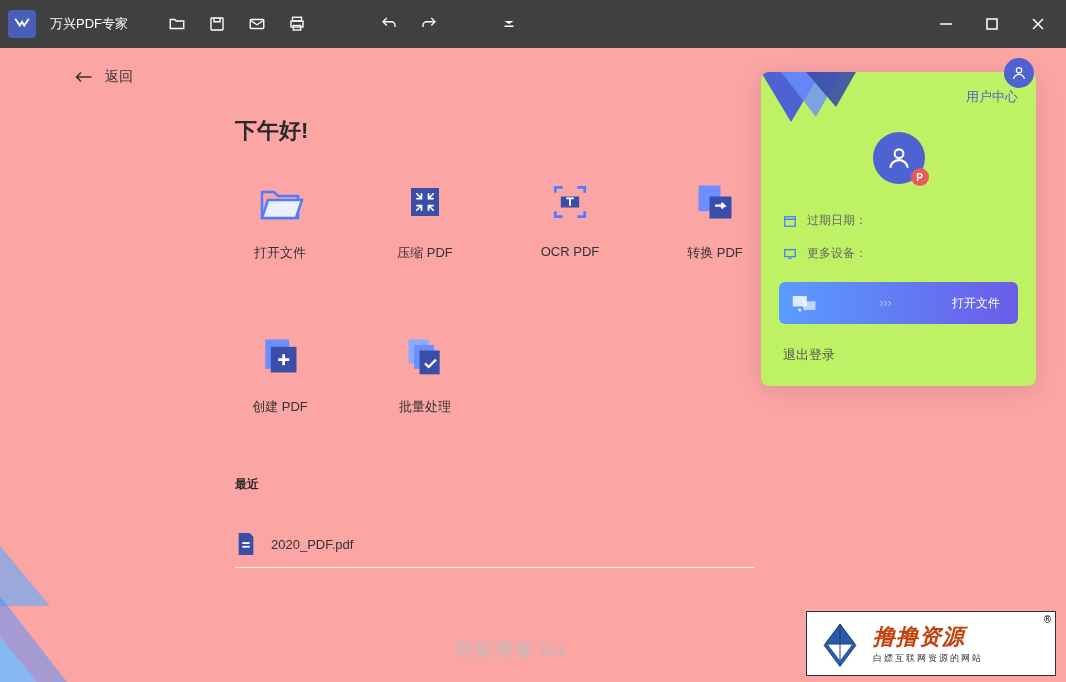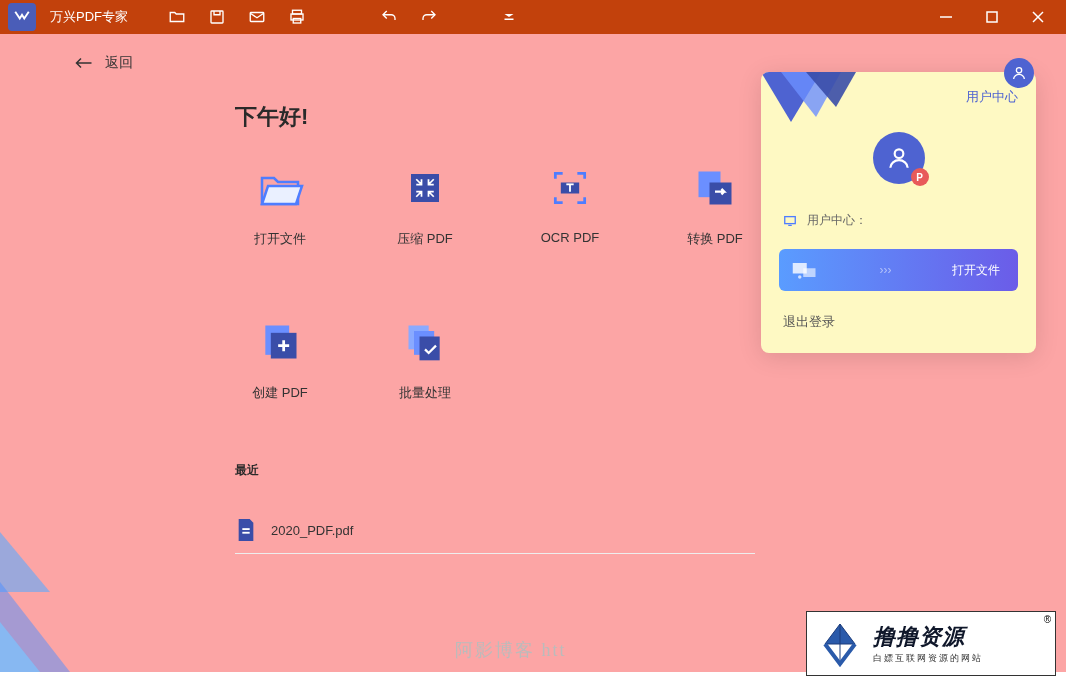--- a/index.html
+++ b/index.html
@@ -1,19 +1,19 @@
 <!DOCTYPE html>
 <html><head>
 <meta charset="utf-8">
 <style>
 * { margin: 0; padding: 0; box-sizing: border-box; font-family: "Microsoft YaHei", -apple-system, sans-serif; }
 body { background: #fff; width: 1066px; height: 682px; position: relative; overflow: hidden; }
 
 
-.titlebar { height: 34px; background: #c2410c; display: flex; align-items: center; padding: 0 8px; color: #fff; }
+.titlebar { height: 48px; background: #404040; display: flex; align-items: center; padding: 0 8px; color: #fff; }
 .app-logo { width: 28px; height: 28px; background: #4a5db8; border-radius: 4px; display: flex; align-items: center; justify-content: center; margin-right: 14px; }
 .app-logo svg { width: 18px; height: 18px; }
 .app-title { font-size: 13px; margin-right: 40px; }
 .tb-icons { display: flex; gap: 22px; align-items: center; }
 .tb-icon { width: 18px; height: 18px; cursor: pointer; display: flex; align-items: center; justify-content: center; }
 .tb-sep { width: 30px; }
 .window-controls { margin-left: auto; display: flex; gap: 30px; align-items: center; padding-right: 12px; }
 .wc { width: 16px; height: 16px; cursor: pointer; display: flex; align-items: center; justify-content: center; }
 
 
@@ -30,21 +30,21 @@
 .recent-section { margin-left: 160px; margin-top: 60px; }
 .recent-title { font-size: 12px; font-weight: 600; color: #2a2a2a; margin-bottom: 28px; }
 .recent-item { display: flex; align-items: center; gap: 14px; padding: 10px 0; cursor: pointer; border-bottom: 1px solid #eee; width: 520px; }
 .recent-icon { width: 22px; height: 26px; }
 .recent-name { font-size: 13px; color: #333; }
 
 
 .user-badge { position: absolute; top: 58px; right: 32px; width: 30px; height: 30px; border-radius: 50%; background: #4e63d1; display: flex; align-items: center; justify-content: center; cursor: pointer; z-index: 10; }
 
 
-.user-panel { position: absolute; top: 72px; right: 30px; width: 275px; background: #fef9c3; border-radius: 8px; box-shadow: 0 4px 24px rgba(0,0,0,0.12); padding: 0; overflow: hidden; z-index: 5; }
+.user-panel { position: absolute; top: 72px; right: 30px; width: 275px; background: #bef264; border-radius: 8px; box-shadow: 0 4px 24px rgba(0,0,0,0.12); padding: 0; overflow: hidden; z-index: 5; }
 .panel-header { height: 50px; position: relative; display: flex; justify-content: flex-end; align-items: center; padding: 0 18px; }
 .panel-decoration { position: absolute; top: 0; left: 0; width: 100px; height: 60px; overflow: hidden; }
 .panel-link { color: #4e63d1; font-size: 13px; cursor: pointer; }
 .avatar-wrap { display: flex; justify-content: center; margin-top: 10px; position: relative; }
 .avatar { width: 52px; height: 52px; border-radius: 50%; background: #4e63d1; display: flex; align-items: center; justify-content: center; position: relative; }
 .avatar-badge { position: absolute; bottom: -2px; right: -4px; width: 18px; height: 18px; border-radius: 50%; background: #e85a5a; color: #fff; font-size: 10px; display: flex; align-items: center; justify-content: center; font-weight: 600; }
 .plan-row { display: flex; justify-content: center; align-items: center; gap: 60px; margin-top: 28px; }
 .plan-badge { background: #ffe8e0; color: #ff6b4a; padding: 5px 22px; border-radius: 14px; font-size: 12px; }
 .refresh-icon { width: 18px; height: 18px; cursor: pointer; }
 .info-rows { padding: 28px 22px 0; }
@@ -55,21 +55,21 @@
 .logout { padding: 22px; font-size: 13px; color: #555; cursor: pointer; }
 
 
 .corner-left { position: absolute; bottom: 0; left: 0; width: 90px; height: 180px; overflow: hidden; pointer-events: none; }
 
 
 .watermark-text { position: absolute; bottom: 20px; left: 50%; transform: translateX(-70%); color: #bbb; font-size: 18px; font-family: serif; letter-spacing: 2px; pointer-events: none; margin-top: 12px; }
 .watermark-logo { position: absolute; bottom: 6px; right: 10px; width: 250px; height: 65px; background: #fff; border: 1px solid #333; display: flex; align-items: center; padding: 4px 8px; gap: 8px; z-index: 20; }
 .wm-icon { width: 50px; height: 50px; }
 .wm-text { display: flex; flex-direction: column; }
-.wm-main { font-size: 22px; font-weight: 900; color: #0f172a; font-style: italic; letter-spacing: 1px; }
+.wm-main { font-size: 22px; font-weight: 900; color: #c2410c; font-style: italic; letter-spacing: 1px; }
 .wm-sub { font-size: 9px; color: #333; letter-spacing: 2px; }
 .wm-r { position: absolute; top: 2px; right: 4px; font-size: 10px; }
 </style>
 </head>
 <body>
 
 <div class="titlebar">
   <div class="app-logo">
     <svg viewBox="0 0 24 24" fill="none">
         <path d="M3 5 L9 14 L12 9 L15 14 L21 5" stroke="#fff" stroke-width="2.5" fill="none"></path>
@@ -259,24 +259,31 @@
       <svg viewBox="0 0 24 24" width="26" height="26" fill="none" stroke="#fff" stroke-width="2">
           <circle cx="12" cy="8" r="4"></circle>
           <path d="M4 21c0-4 4-7 8-7s8 3 8 7"></path>
         </svg>
       <div class="avatar-badge">P</div>
     </div>
   </div>
   <div class="info-rows">
     <div class="info-row">
       <svg class="info-icon" viewBox="0 0 16 16">
+          <rect x="2" y="3" width="12" height="11" fill="none" stroke="#4e7dff" stroke-width="1.5"></rect>
+          <line x1="2" y1="6" x2="14" y2="6" stroke="#4e7dff" stroke-width="1.5"></line>
+        </svg>
+      <span>过期日期：</span>
+    </div>
+    <div class="info-row">
+      <svg class="info-icon" viewBox="0 0 16 16">
           <rect x="2" y="3" width="12" height="8" fill="none" stroke="#4e7dff" stroke-width="1.5"></rect>
           <line x1="6" y1="13" x2="10" y2="13" stroke="#4e7dff" stroke-width="1.5"></line>
         </svg>
-      <span>用户中心：</span>
+      <span>更多设备：</span>
     </div>
   </div>
   <div class="devices-btn">
     <svg class="devices-icon" viewBox="0 0 32 24">
         <rect x="2" y="4" width="16" height="12" fill="#fff" opacity="0.8"></rect>
         <rect x="14" y="10" width="14" height="10" fill="#fff" opacity="0.6"></rect>
         <circle cx="10" cy="20" r="2" fill="#fff" opacity="0.7"></circle>
       </svg>
     <span style="opacity:0.5">›››</span>
     <span>打开文件</span>

